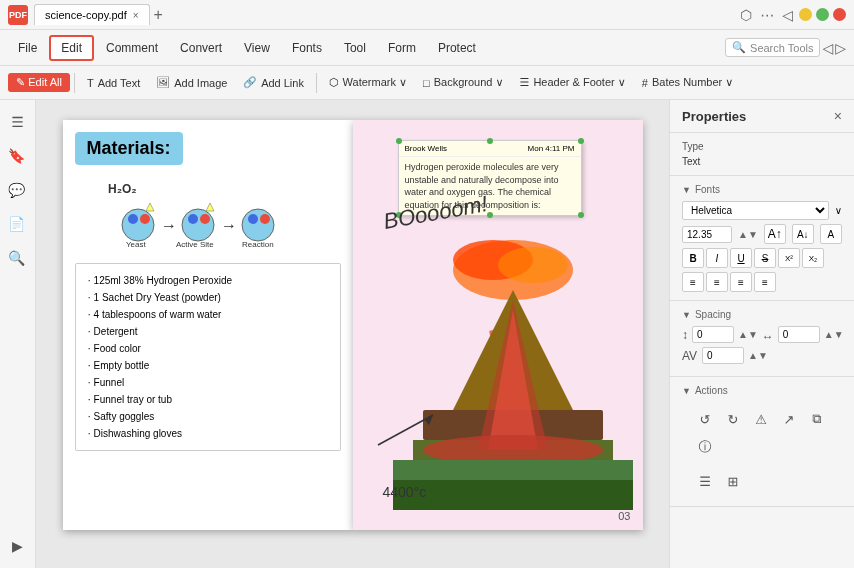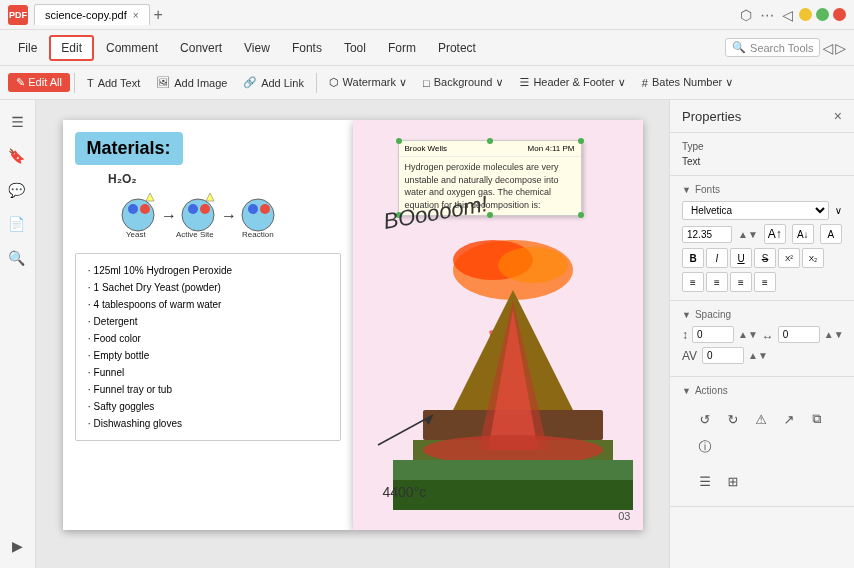--- a/index.html
+++ b/index.html
@@ -134,20 +134,21 @@
     }
 
     
     .materials-title {
       background: #87CEEB;
       font-size: 18px;
       font-weight: bold;
       padding: 6px 12px;
       display: inline-block;
       border-radius: 4px;
+      margin-bottom: 10px;
     }
     .diagram-area {
       width: 100%;
       height: 80px;
       display: flex;
       align-items: center;
       justify-content: center;
       margin-bottom: 8px;
     }
     .materials-list {
@@ -215,21 +216,21 @@
       font-size: 11px;
     }
     .panel-header {
       display: flex;
       justify-content: space-between;
       align-items: center;
       padding: 8px 12px;
       border-bottom: 1px solid #ddd;
       background: #f5f5f5;
     }
-    .panel-title { font-size: 13px; font-weight: 400; color: #333; }
+    .panel-title { font-size: 13px; font-weight: 700; color: #333; }
     .panel-close { cursor: pointer; color: #666; font-size: 14px; }
     .panel-section { padding: 8px 12px; border-bottom: 1px solid #ddd; }
     .panel-section-title { font-size: 10px; color: #666; margin-bottom: 6px; display: flex; align-items: center; gap: 4px; }
     .panel-row { display: flex; align-items: center; gap: 6px; margin-bottom: 4px; }
     .panel-select {
       flex: 1;
       border: 1px solid #ccc;
       background: white;
       padding: 2px 4px;
       font-size: 10px;
@@ -411,21 +412,21 @@
           <text x="123" y="54" font-size="16" fill="#333">→</text>
 
           <circle cx="160" cy="50" r="16" fill="#87CEEB" stroke="#666" stroke-width="1"></circle>
           <circle cx="155" cy="44" r="5" fill="#4169E1"></circle>
           <circle cx="167" cy="44" r="5" fill="#e74c3c"></circle>
           <text x="144" y="72" font-size="8" fill="#333">Reaction</text>
         </svg>
       </div>
       
       <div class="materials-list">
-        <p>· 125ml 10% Hydrogen Peroxide</p>
+        <p>· 125ml 38% Hydrogen Peroxide</p>
         <p>· 1 Sachet Dry Yeast (powder)</p>
         <p>· 4 tablespoons of warm water</p>
         <p>· Detergent</p>
         <p>· Food color</p>
         <p>· Empty bottle</p>
         <p>· Funnel</p>
         <p>· Funnel tray or tub</p>
         <p>· Safty goggles</p>
         <p>· Dishwashing gloves</p>
       </div>

